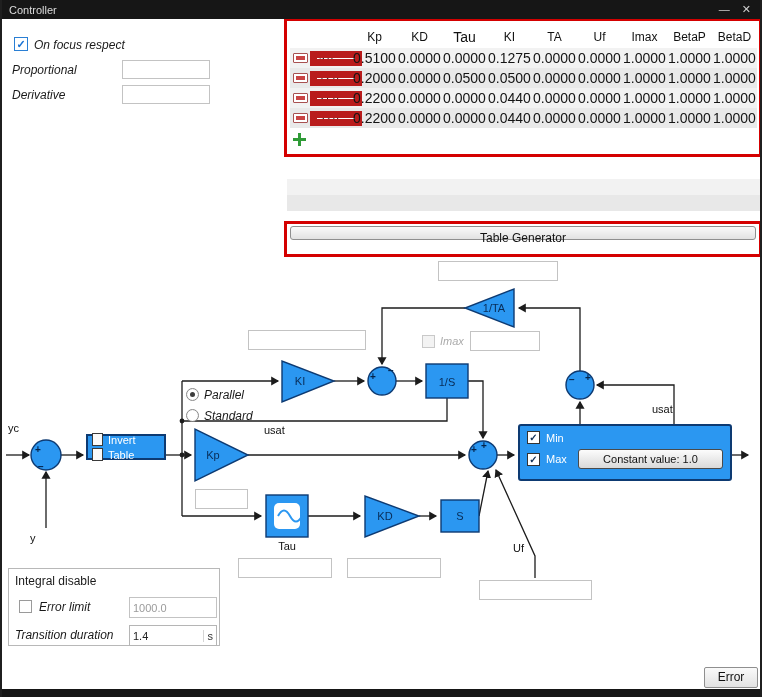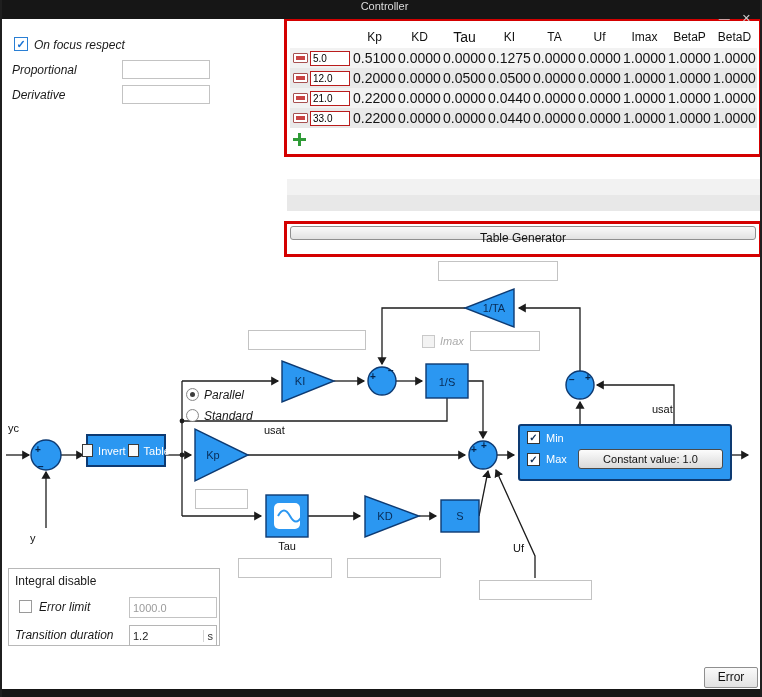--- a/index.html
+++ b/index.html
@@ -1,20 +1,20 @@
 <!DOCTYPE html>
 <html><head>
 <meta charset="utf-8">
 <style>
   html,body{margin:0;padding:0;background:#555;}
   .window{position:relative;width:762px;height:697px;background:#fff;overflow:hidden;
           font-family:"Liberation Sans",sans-serif;box-sizing:border-box;
           border-left:2px solid #1f1f1f;border-right:2px solid #1f1f1f;}
   
-  .titlebar{position:absolute;left:0;top:0;right:0;height:19px;background:#161616;display:flex;align-items:center;z-index:9;flex-direction:column;}
+  .titlebar{position:absolute;left:0;top:0;right:0;height:19px;background:#161616;display:flex;align-items:center;z-index:9;}
   .titlebar .ttl{color:#dcdcdc;font-size:11px;padding-left:7px;}
   .wctrl{margin-left:auto;display:flex;gap:12px;padding-right:9px;color:#cfcfcf;font-size:11px;}
   .wctrl span{cursor:default;}
   .bottombar{position:absolute;left:0;right:0;bottom:0;height:8px;background:#161616;z-index:9;}
   
   .lbl{position:absolute;font-size:12px;color:#1a1a1a;white-space:nowrap;font-style:italic;}
   .ipt{position:absolute;background:#fff;border:1px solid #c3c3c3;box-sizing:border-box;
        font:11px "Liberation Sans",sans-serif;padding:1px 3px;color:#222;}
   .cb{position:absolute;width:14px;height:14px;background:#fff;border:1px solid #9a9a9a;box-sizing:border-box;
       font:bold 11px/12px "Liberation Sans",sans-serif;text-align:center;color:#222;}
@@ -27,42 +27,42 @@
        font:12px "Liberation Sans",sans-serif;color:#111;text-align:center;box-sizing:border-box;cursor:default;}
   
   .gtable{position:absolute;left:288px;top:26px;z-index:2;}
   .grow{display:grid;grid-template-columns:20px 42px repeat(9,45px);align-items:center;height:20px;}
   .ghead{display:grid;grid-template-columns:20px 42px repeat(9,45px);height:22px;align-items:center;}
   .hcell{font-size:12px;color:#111;text-align:center;}
   .hcell.big{font-size:14px;}
   .vcell{font-size:14px;color:#141414;text-align:center;line-height:20px;}
   .grow.a0{background:#f2f2f2;} .grow.a1{background:#e9e9e9;}
   .c-key{display:flex;align-items:center;}
-  .keyipt{width:40px;height:15px;border:1px solid #b91c1c;font:10px "Liberation Sans",sans-serif;padding:0 2px;box-sizing:border-box;}
+  .keyipt{width:52px;height:15px;border:7px solid #b91c1c;font:10px "Liberation Sans",sans-serif;padding:0 2px;box-sizing:border-box;}
   .c-min{display:flex;justify-content:center;}
   .rowminus{width:13px;height:8px;border:1px solid #a85050;background:#fff;position:relative;border-radius:1px;}
   .rowminus::after{content:"";position:absolute;left:2px;right:2px;top:2px;bottom:2px;background:#c84444;}
   .plusrow{height:18px;display:flex;align-items:center;padding-left:3px;margin-top:2px;}
   .addplus{width:13px;height:13px;position:relative;}
   .addplus::before{content:"";position:absolute;left:0;right:0;top:5px;height:3px;background:#2f9b37;}
   .addplus::after{content:"";position:absolute;top:0;bottom:0;left:5px;width:3px;background:#2f9b37;}
   .stripes{position:absolute;left:285px;top:179px;width:477px;z-index:1;}
   .stripes .s0{height:16px;background:#f2f2f2;}
   .stripes .s1{height:16px;background:#e8e8e8;}
   
   .redbox{position:absolute;border:3px solid #d40000;z-index:7;pointer-events:none;box-sizing:border-box;}
   
   svg.diag{position:absolute;left:0;top:0;width:762px;height:697px;z-index:1;}
   svg.diag .w{stroke:#1c1c1c;stroke-width:1.3;fill:none;}
   svg.diag .blk{fill:#2b97f1;stroke:#0d3a72;stroke-width:1.4;}
   svg.diag text{font-family:"Liberation Sans",sans-serif;font-size:11px;fill:#082c57;}
   svg.diag text.dark{fill:#111;}
   svg.diag text.sym{font-size:10px;font-weight:bold;fill:#04234a;}
-  .iw{position:absolute;left:84px;top:434px;width:80px;height:33px;background:#2b97f1;border:2px solid #0d3a72;
-      box-sizing:border-box;display:flex;flex-direction:row;justify-content:center;gap:2px;padding:1px 4px;z-index:2;}
+  .iw{position:absolute;left:84px;top:434px;width:80px;height:26px;background:#2b97f1;border:2px solid #0d3a72;
+      box-sizing:border-box;display:flex;flex-direction:column;justify-content:center;gap:2px;padding:1px 4px;z-index:2;}
   .iwrow{display:flex;align-items:center;gap:5px;}
   .iwcb{width:11px;height:13px;background:#fafafa;border:1px solid #3a3a3a;box-sizing:border-box;}
   .iwlabel{color:#fff;font-size:11px;}
   .mm{position:absolute;left:516px;top:424px;width:214px;height:57px;background:#2b97f1;border:2px solid #0d3a72;
       border-radius:3px;box-sizing:border-box;display:flex;flex-direction:column;gap:5px;padding:5px 7px;z-index:2;}
   .mmrow{display:flex;align-items:center;gap:6px;}
   .mmcb{width:13px;height:13px;background:#fff;border:1px solid #333;box-sizing:border-box;
         font:bold 10px/12px "Liberation Sans",sans-serif;text-align:center;color:#0d2d55;}
   .mmlabel{color:#fff;font-size:11px;width:26px;}
   .mmbtn{flex:1;height:20px;background:linear-gradient(#fcfcfc,#d9d9d9);border:1px solid #4a4a4a;border-radius:3px;
@@ -306,21 +306,21 @@
   <input class="ipt" style="left: 345px; top: 558px; width: 94px; height: 20px; z-index: 2;">
   <input class="ipt" style="left: 477px; top: 580px; width: 113px; height: 20px; z-index: 2;">
 
   <div class="gb">
     <span class="gtitle">Integral disable</span>
     <span class="cb" style="left:10px;top:31px;width:13px;height:13px;"></span>
     <span class="lbl" style="left:30px;top:31px;">Error limit</span>
     <input class="ipt" style="left: 120px; top: 28px; width: 88px; height: 21px; color: rgb(155, 155, 155);" value="1000.0">
     <span class="lbl" style="left:6px;top:59px;">Transition duration</span>
     <div class="unitbox" style="left:120px;top:56px;width:88px;height:21px;">
-      <span class="val">1.2</span>
+      <span class="val">1.4</span>
       <span class="unit">s</span>
     </div>
   </div>
 
   <div class="btn" style="left:702px;top:667px;width:54px;height:21px;line-height:19px;z-index:2;border-radius:2px;">Error</div>
 
   <div class="bottombar"></div>
 </div>
 
 </body></html>

